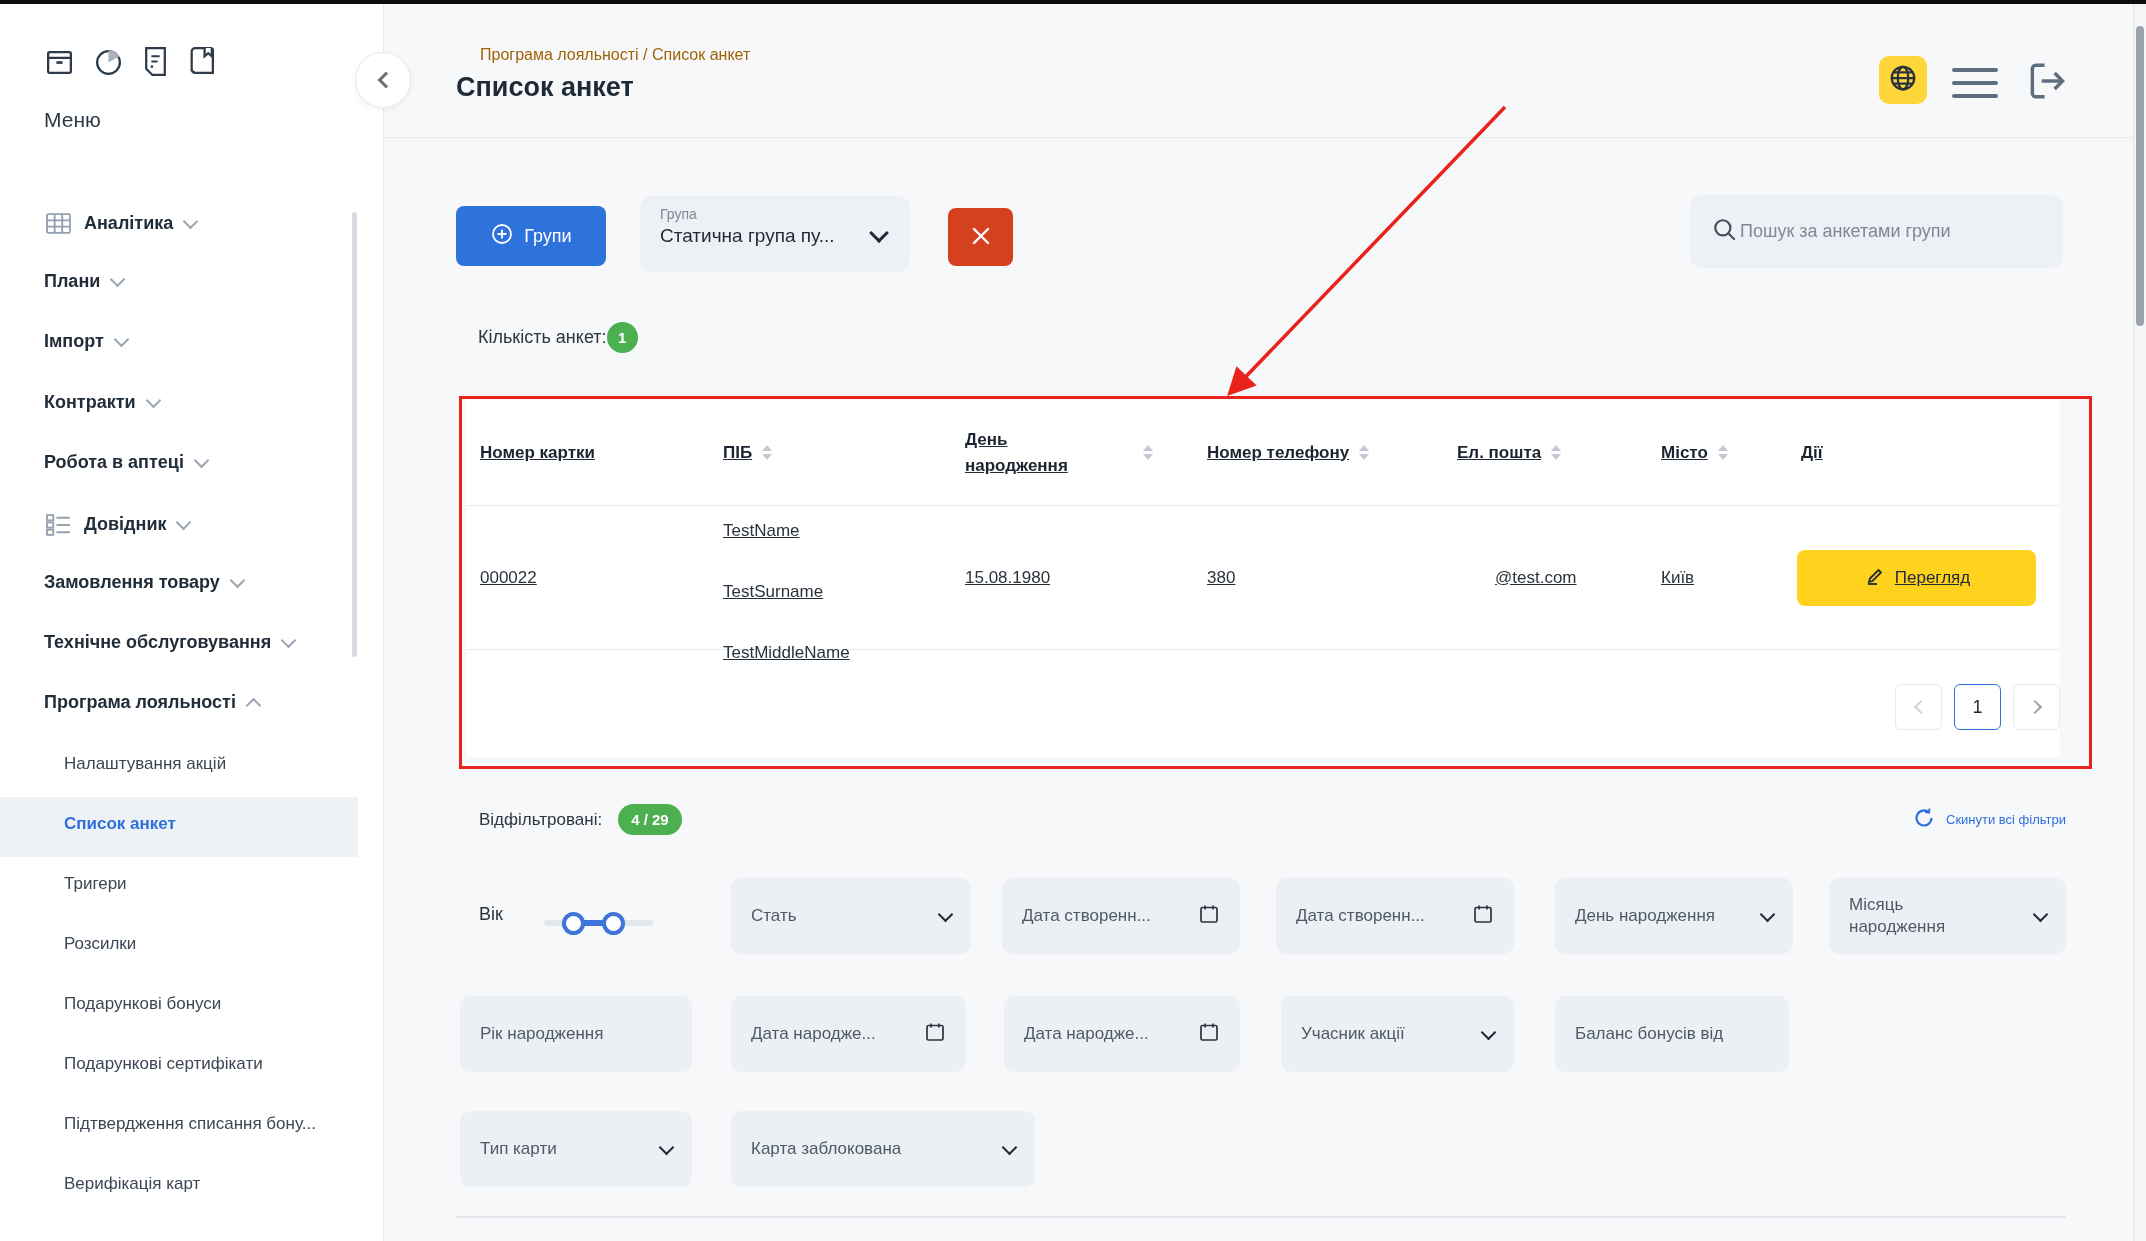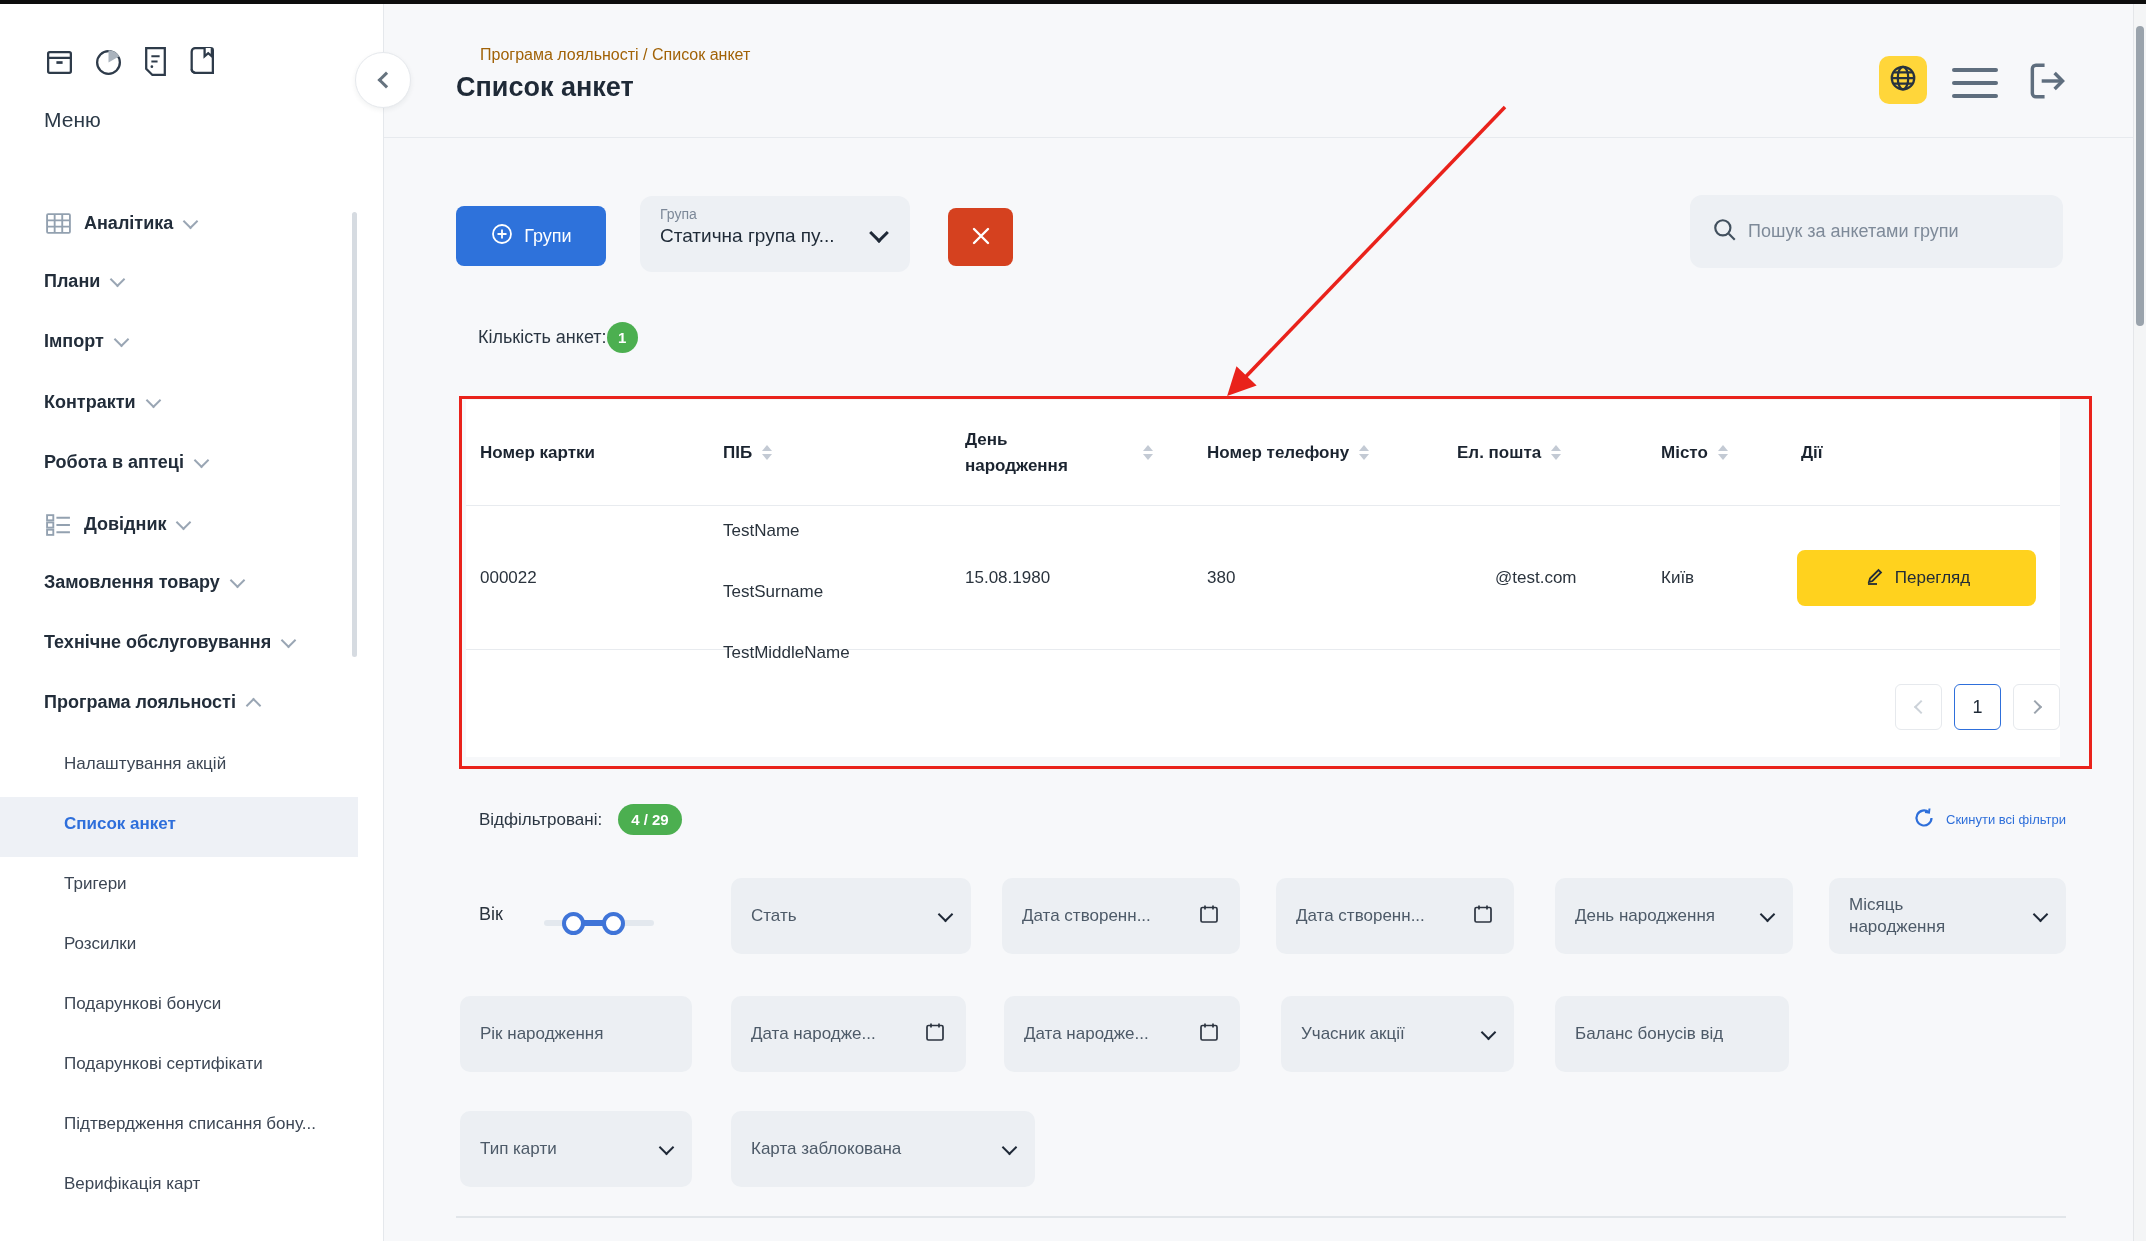--- a/index.html
+++ b/index.html
@@ -42,33 +42,33 @@
   .hamburger div{height:4px;background:#5f6e7e;border-radius:2px;margin-bottom:9px;}
   .logout{position:absolute;left:1639px;top:54px;cursor:pointer;}
 
   
   .btn-groups{position:absolute;left:72px;top:202px;width:150px;height:60px;background:#2e72db;border:none;border-radius:8px;color:#fff;font-size:18px;font-weight:500;display:flex;align-items:center;justify-content:center;gap:10px;cursor:pointer;font-family:inherit;}
   .group-select{position:absolute;left:256px;top:192px;width:270px;height:76px;background:#edf0f4;border-radius:12px;cursor:pointer;box-sizing:border-box;padding:10px 20px;}
   .group-select .lbl{font-size:14px;color:#7c8898;}
   .group-select .val{font-size:19px;color:#1f2a37;margin-top:3px;white-space:nowrap;}
   .group-select .sel-chev{position:absolute;right:24px;top:30px;width:11px;height:11px;border-right:3px solid #1f2937;border-bottom:3px solid #1f2937;transform:rotate(45deg);}
   .btn-clear{position:absolute;left:564px;top:204px;width:65px;height:58px;background:#d5411f;border:none;border-radius:8px;display:flex;align-items:center;justify-content:center;cursor:pointer;}
-  .search-box{position:absolute;left:1306px;top:191px;width:373px;height:73px;background:#edf0f4;border-radius:12px;display:flex;align-items:center;padding:0 22px;box-sizing:border-box;gap:8px;}
+  .search-box{position:absolute;left:1306px;top:191px;width:373px;height:73px;background:#edf0f4;border-radius:12px;display:flex;align-items:center;padding:0 22px;box-sizing:border-box;gap:0;}
   .search-box input{border:none;background:transparent;outline:none;font-size:18px;color:#3c4654;font-family:inherit;width:100%;}
   .search-box input::placeholder{color:#7e8a99;}
 
   .counter{position:absolute;left:94px;top:318px;display:flex;align-items:center;font-size:18px;color:#2b3642;}
   .badge-circle{width:31px;height:31px;border-radius:50%;background:#4caf50;color:#fff;font-size:15px;font-weight:600;display:flex;align-items:center;justify-content:center;}
 
   
   .anno-rect{position:absolute;left:75px;top:392px;width:1627px;height:367px;border:3px solid #e9221b;z-index:30;pointer-events:none;}
   .anno-arrow{position:absolute;left:816px;top:91px;z-index:31;pointer-events:none;}
 
   
-  .table-card{position:absolute;left:82px;top:396px;width:1594px;height:357px;background:#fff;}
+  .table-card{position:absolute;left:82px;top:396px;width:1594px;height:357px;background:#fff;text-decoration:underline;}
   .thead{display:flex;height:105px;border-bottom:1px solid #e8ebef;align-items:center;}
   .th{box-sizing:border-box;padding:0 10px 0 14px;font-size:17px;font-weight:700;color:#1b2430;display:flex;align-items:center;gap:10px;}
   .sort{display:inline-flex;flex-direction:column;gap:3px;}
   .sort .a-up{width:0;height:0;border-left:5px solid transparent;border-right:5px solid transparent;border-bottom:6px solid #c3cad4;}
   .sort .a-dn{width:0;height:0;border-left:5px solid transparent;border-right:5px solid transparent;border-top:6px solid #c3cad4;}
   .trow{display:flex;height:143px;border-bottom:1px solid #e8ebef;align-items:center;}
   .td{box-sizing:border-box;padding:0 10px 0 14px;font-size:17px;color:#2a333d;}
   .name-lines div{line-height:33px;margin-top:28px;}
   .btn-view{width:239px;height:56px;background:#ffd21e;border:none;border-radius:8px;font-size:17px;color:#222c37;font-family:inherit;display:flex;align-items:center;justify-content:center;gap:10px;cursor:pointer;}
   .pager{position:absolute;right:0px;top:284px;display:flex;gap:12px;}

